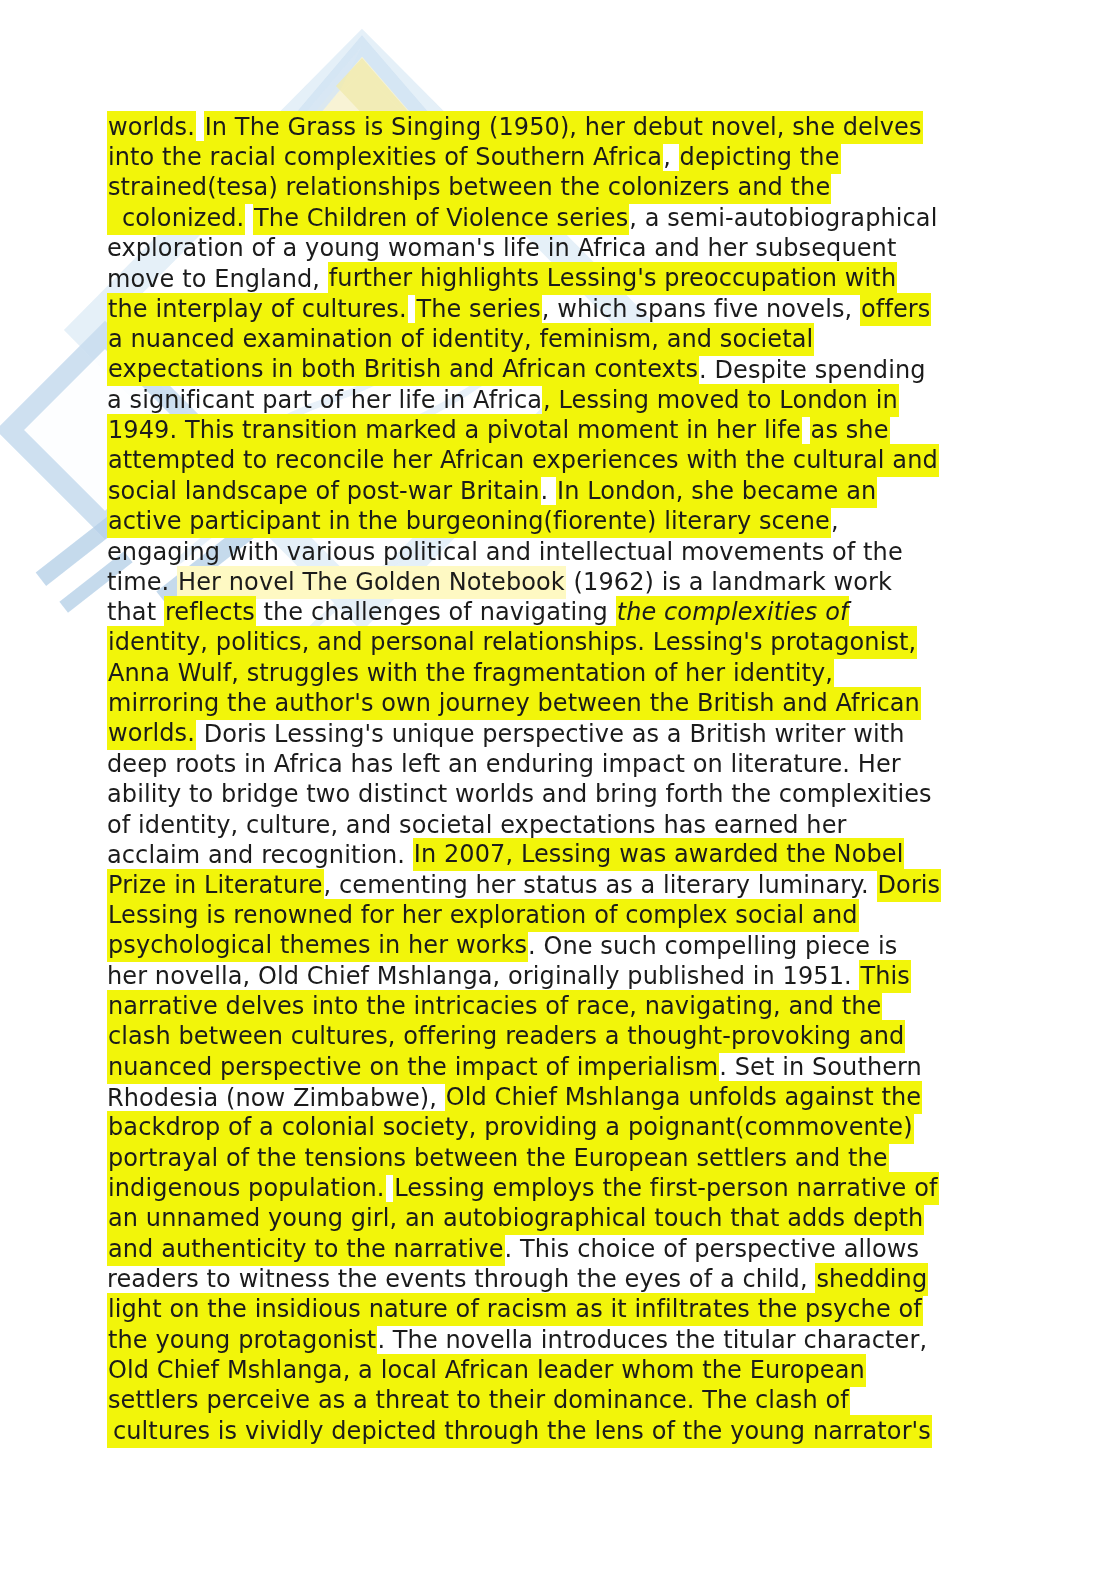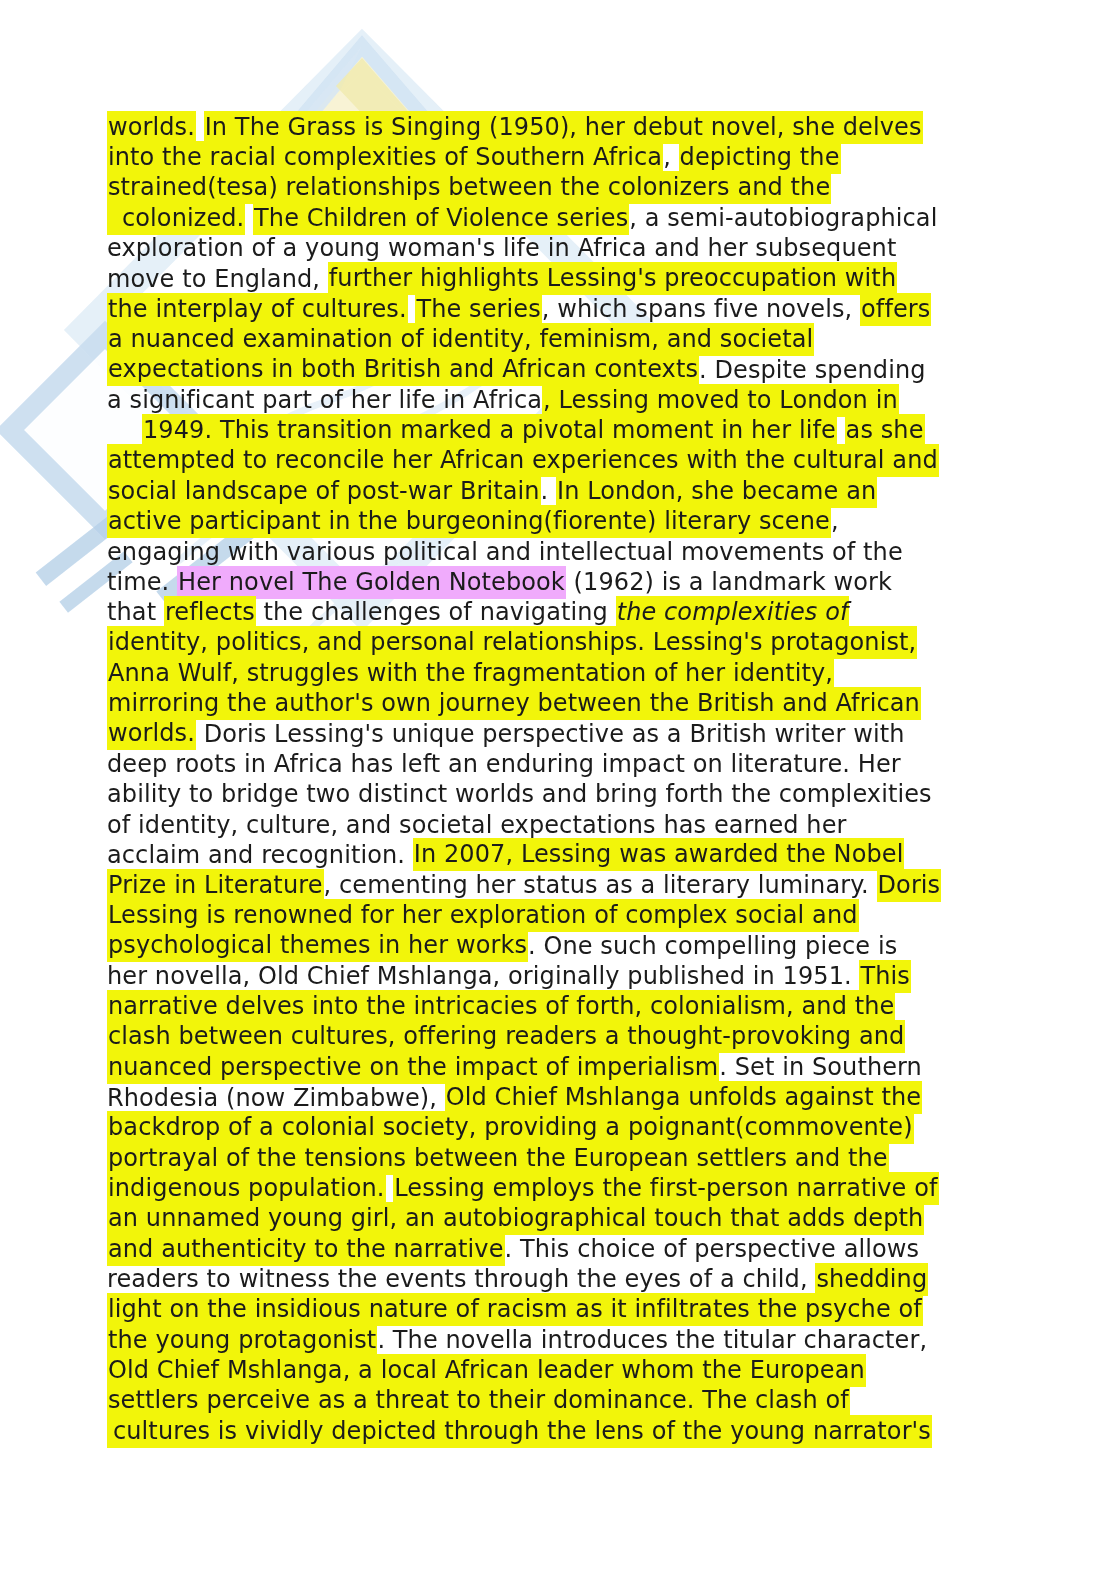--- a/index.html
+++ b/index.html
@@ -85,40 +85,40 @@
       <div class="line"><span class="seg-hl" style="background-color: rgb(242, 245, 10);">worlds.</span><span class="seg-plain"> </span><span class="seg-hl" style="background-color: rgb(242, 245, 10);">In The Grass is Singing (1950), her debut novel, she delves</span></div>
       <div class="line"><span class="seg-hl" style="background-color: rgb(242, 245, 10);">into the racial complexities of Southern Africa</span><span class="seg-plain">, </span><span class="seg-hl" style="background-color: rgb(242, 245, 10);">depicting the</span></div>
       <div class="line"><span class="seg-hl" style="background-color: rgb(242, 245, 10);">strained(tesa) relationships between the colonizers and the</span></div>
       <div class="line"><span class="seg-hl" style="background-color: rgb(242, 245, 10); padding-left: 15px;">colonized.</span><span class="seg-plain"> </span><span class="seg-hl" style="background-color: rgb(242, 245, 10);">The Children of Violence series</span><span class="seg-plain">, a semi-autobiographical</span></div>
       <div class="line"><span class="seg-plain">exploration of a young woman's life in Africa and her subsequent</span></div>
       <div class="line"><span class="seg-plain">move to England, </span><span class="seg-hl" style="background-color: rgb(242, 245, 10);">further highlights Lessing's preoccupation with</span></div>
       <div class="line"><span class="seg-hl" style="background-color: rgb(242, 245, 10);">the interplay of cultures.</span><span class="seg-plain"> </span><span class="seg-hl" style="background-color: rgb(242, 245, 10);">The series</span><span class="seg-plain">, which spans five novels, </span><span class="seg-hl" style="background-color: rgb(242, 245, 10);">offers</span></div>
       <div class="line"><span class="seg-hl" style="background-color: rgb(242, 245, 10);">a nuanced examination of identity, feminism, and societal</span></div>
       <div class="line"><span class="seg-hl" style="background-color: rgb(242, 245, 10);">expectations in both British and African contexts</span><span class="seg-plain">. Despite spending</span></div>
       <div class="line"><span class="seg-plain">a significant part of her life in Africa</span><span class="seg-hl" style="background-color: rgb(242, 245, 10);">, Lessing moved to London in</span></div>
-      <div class="line"><span class="seg-hl" style="background-color: rgb(242, 245, 10); margin-left: 35px;">1949. This transition marked a pivotal moment in her life</span><span class="seg-plain"> </span><span class="seg-hl" style="background-color: rgb(242, 245, 10);">as she</span></div>
+      <div class="line"><span class="seg-hl" style="background-color: rgb(242, 245, 10);">1949. This transition marked a pivotal moment in her life</span><span class="seg-plain"> </span><span class="seg-hl" style="background-color: rgb(242, 245, 10);">as she</span></div>
       <div class="line"><span class="seg-hl" style="background-color: rgb(242, 245, 10);">attempted to reconcile her African experiences with the cultural and</span></div>
       <div class="line"><span class="seg-hl" style="background-color: rgb(242, 245, 10);">social landscape of post-war Britain</span><span class="seg-plain">. </span><span class="seg-hl" style="background-color: rgb(242, 245, 10);">In London, she became an</span></div>
       <div class="line"><span class="seg-hl" style="background-color: rgb(242, 245, 10);">active participant in the burgeoning(fiorente) literary scene</span><span class="seg-plain">,</span></div>
       <div class="line"><span class="seg-plain">engaging with various political and intellectual movements of the</span></div>
-      <div class="line"><span class="seg-plain">time. </span><span class="seg-hl" style="background-color: #f0abfc;">Her novel The Golden Notebook</span><span class="seg-plain"> (1962) is a landmark work</span></div>
+      <div class="line"><span class="seg-plain">time. </span><span class="seg-hl" style="background-color: #fef9c3;">Her novel The Golden Notebook</span><span class="seg-plain"> (1962) is a landmark work</span></div>
       <div class="line"><span class="seg-plain">that </span><span class="seg-hl" style="background-color: rgb(242, 245, 10);">reflects</span><span class="seg-plain"> the challenges of navigating </span><span class="seg-hl" style="background-color: rgb(242, 245, 10); font-style: italic;">the complexities of</span></div>
       <div class="line"><span class="seg-hl" style="background-color: rgb(242, 245, 10);">identity, politics, and personal relationships. Lessing's protagonist,</span></div>
       <div class="line"><span class="seg-hl" style="background-color: rgb(242, 245, 10);">Anna Wulf, struggles with the fragmentation of her identity,</span></div>
       <div class="line"><span class="seg-hl" style="background-color: rgb(242, 245, 10);">mirroring the author's own journey between the British and African</span></div>
       <div class="line"><span class="seg-hl" style="background-color: rgb(242, 245, 10);">worlds.</span><span class="seg-plain"> Doris Lessing's unique perspective as a British writer with</span></div>
       <div class="line"><span class="seg-plain">deep roots in Africa has left an enduring impact on literature. Her</span></div>
       <div class="line"><span class="seg-plain">ability to bridge two distinct worlds and bring forth the complexities</span></div>
       <div class="line"><span class="seg-plain">of identity, culture, and societal expectations has earned her</span></div>
       <div class="line"><span class="seg-plain">acclaim and recognition. </span><span class="seg-hl" style="background-color: rgb(242, 245, 10);">In 2007, Lessing was awarded the Nobel</span></div>
       <div class="line"><span class="seg-hl" style="background-color: rgb(242, 245, 10);">Prize in Literature</span><span class="seg-plain">, cementing her status as a literary luminary. </span><span class="seg-hl" style="background-color: rgb(242, 245, 10);">Doris</span></div>
       <div class="line"><span class="seg-hl" style="background-color: rgb(242, 245, 10);">Lessing is renowned for her exploration of complex social and</span></div>
       <div class="line"><span class="seg-hl" style="background-color: rgb(242, 245, 10);">psychological themes in her works</span><span class="seg-plain">. One such compelling piece is</span></div>
       <div class="line"><span class="seg-plain">her novella, Old Chief Mshlanga, originally published in 1951. </span><span class="seg-hl" style="background-color: rgb(242, 245, 10);">This</span></div>
-      <div class="line"><span class="seg-hl" style="background-color: rgb(242, 245, 10);">narrative delves into the intricacies of forth, colonialism, and the</span></div>
+      <div class="line"><span class="seg-hl" style="background-color: rgb(242, 245, 10);">narrative delves into the intricacies of race, navigating, and the</span></div>
       <div class="line"><span class="seg-hl" style="background-color: rgb(242, 245, 10);">clash between cultures, offering readers a thought-provoking and</span></div>
       <div class="line"><span class="seg-hl" style="background-color: rgb(242, 245, 10);">nuanced perspective on the impact of imperialism</span><span class="seg-plain">. Set in Southern</span></div>
       <div class="line"><span class="seg-plain">Rhodesia (now Zimbabwe), </span><span class="seg-hl" style="background-color: rgb(242, 245, 10);">Old Chief Mshlanga unfolds against the</span></div>
       <div class="line"><span class="seg-hl" style="background-color: rgb(242, 245, 10);">backdrop of a colonial society, providing a poignant(commovente)</span></div>
       <div class="line"><span class="seg-hl" style="background-color: rgb(242, 245, 10); text-align: center;">portrayal of the tensions between the European settlers and the</span></div>
       <div class="line"><span class="seg-hl" style="background-color: rgb(242, 245, 10);">indigenous population.</span><span class="seg-plain"> </span><span class="seg-hl" style="background-color: rgb(242, 245, 10);">Lessing employs the first-person narrative of</span></div>
       <div class="line"><span class="seg-hl" style="background-color: rgb(242, 245, 10);">an unnamed young girl, an autobiographical touch that adds depth</span></div>
       <div class="line"><span class="seg-hl" style="background-color: rgb(242, 245, 10);">and authenticity to the narrative</span><span class="seg-plain">. This choice of perspective allows</span></div>
       <div class="line"><span class="seg-plain">readers to witness the events through the eyes of a child, </span><span class="seg-hl" style="background-color: rgb(242, 245, 10);">shedding</span></div>
       <div class="line"><span class="seg-hl" style="background-color: rgb(242, 245, 10);">light on the insidious nature of racism as it infiltrates the psyche of</span></div>

